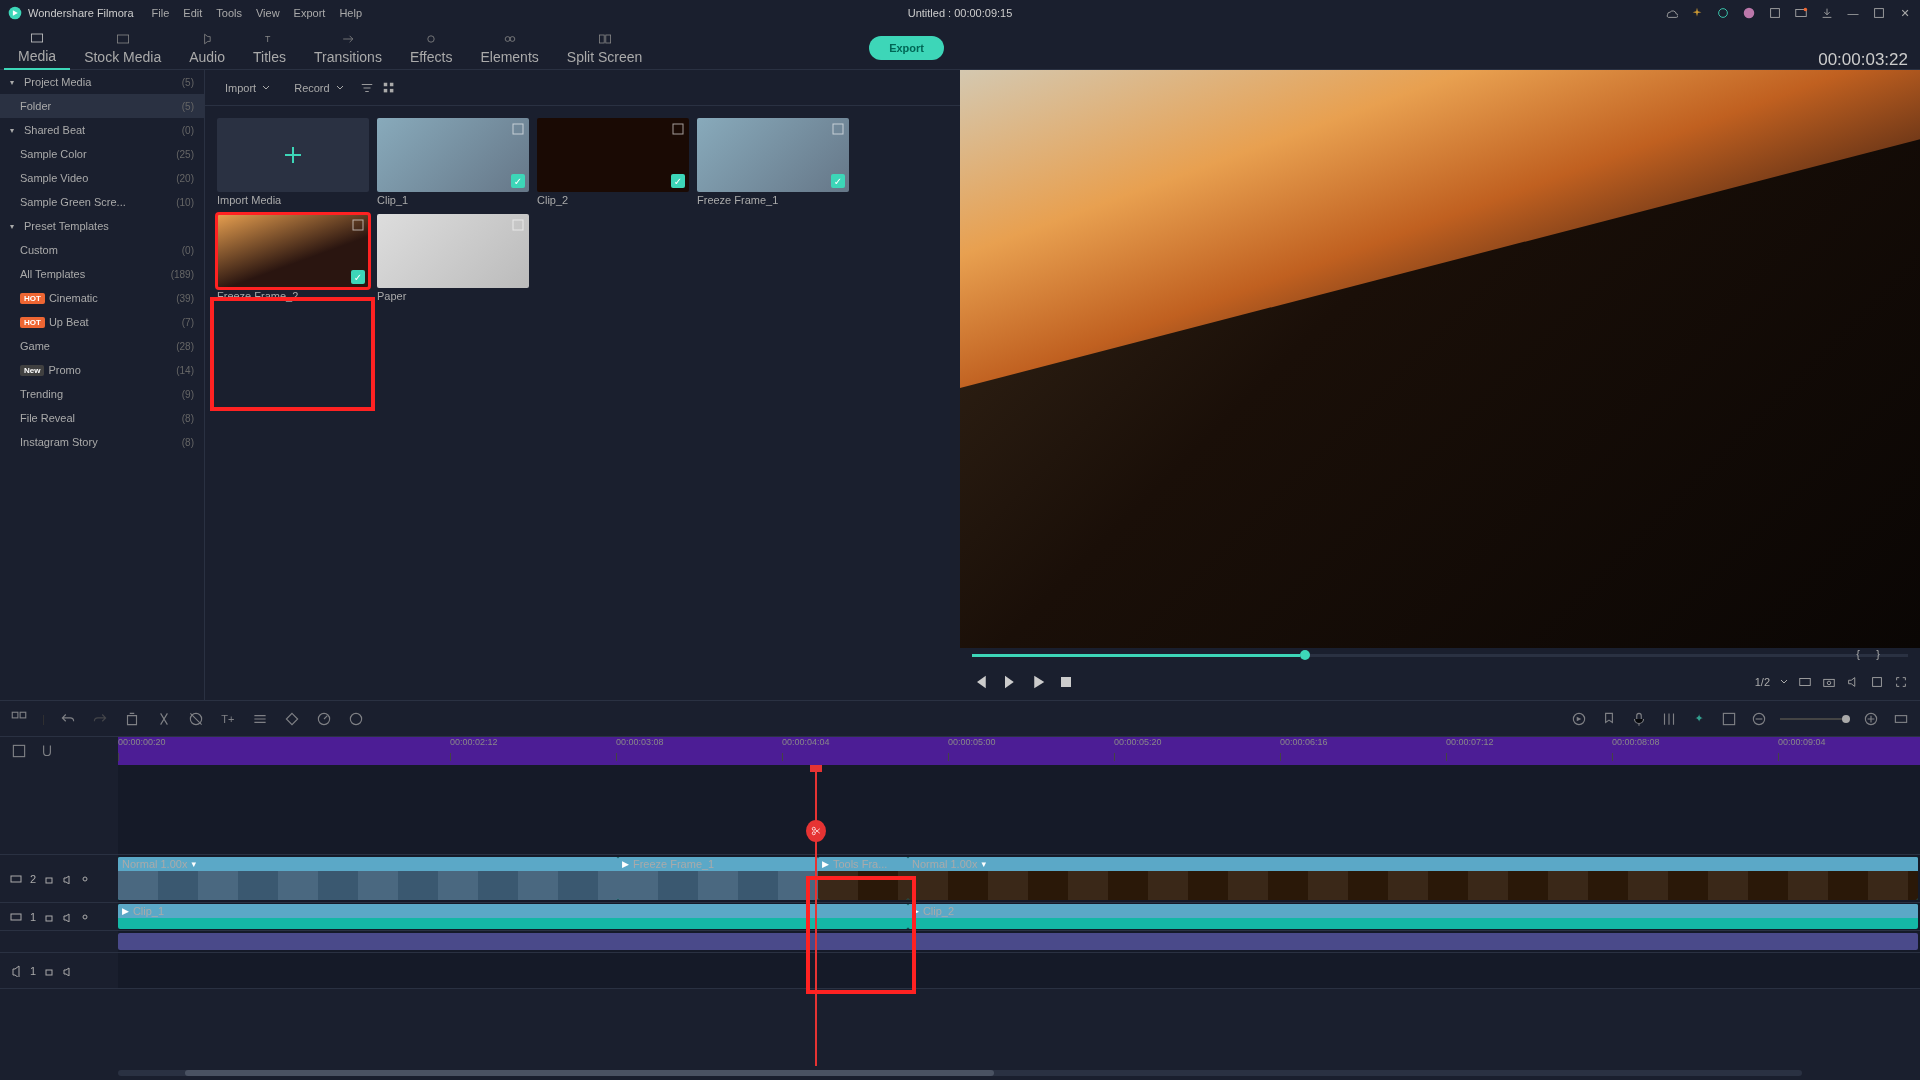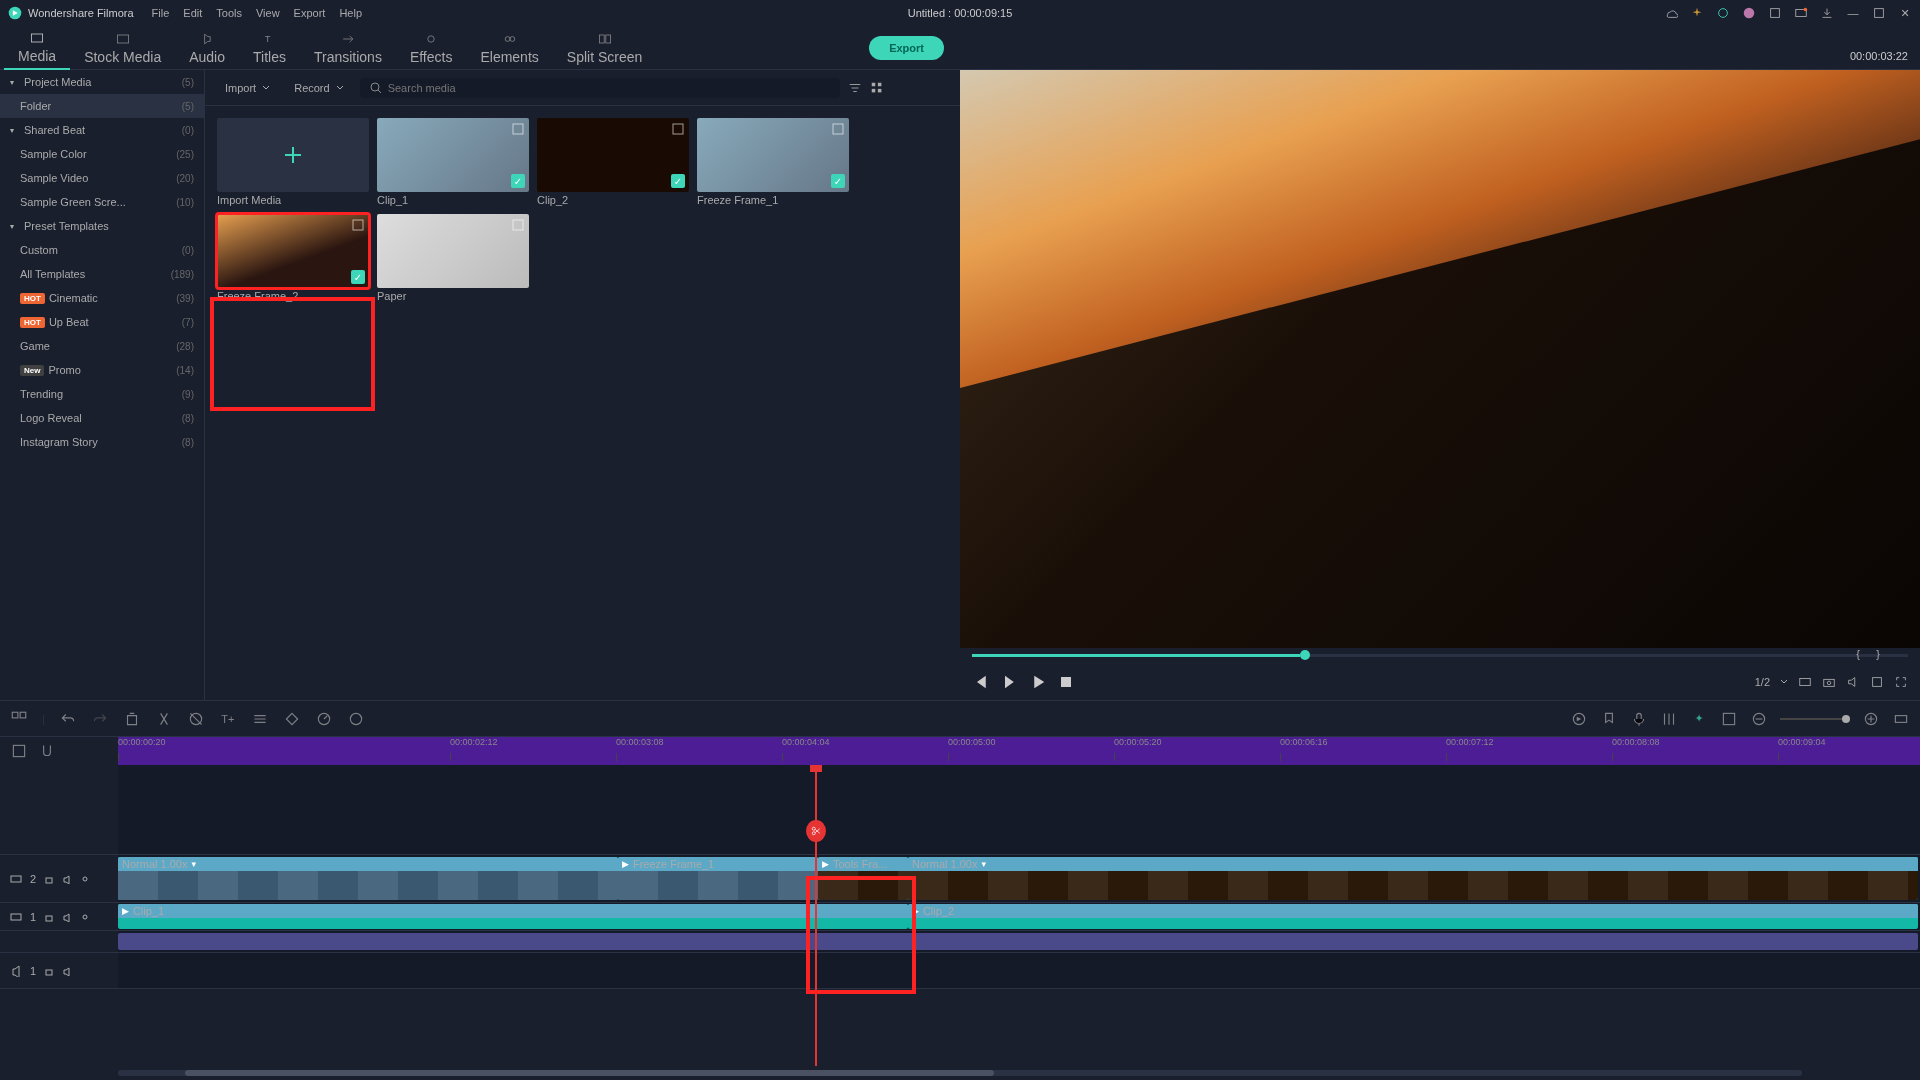--- a/index.html
+++ b/index.html
@@ -44,21 +44,21 @@
 .preview{width:960px;background:#000;display:flex;flex-direction:column;position:relative}
 .preview-video{flex:1;background:linear-gradient(135deg,#3a2a1a 0%,#1a0f08 40%,#0a0604 100%);position:relative;overflow:hidden}
 .preview-sky{position:absolute;inset:0;background:linear-gradient(160deg,#d4c8b0 0%,#e8a050 20%,#c06020 35%,#2a1510 55%,#0a0604 100%);clip-path:polygon(0 0,100% 0,100% 12%,0 55%)}
 .preview-controls{height:36px;display:flex;align-items:center;padding:0 12px;gap:8px;background:#1a1f2e}
 .preview-scrubber{height:16px;position:relative;background:#1a1f2e;padding:0 12px}
 .scrub-track{height:3px;background:#2a3142;position:relative;top:6px}
 .scrub-fill{height:3px;background:#3dd6b8;width:35%}
 .scrub-handle{width:10px;height:10px;background:#3dd6b8;border-radius:50%;position:absolute;top:-4px;left:35%}
 .pctrl{width:20px;height:20px;display:flex;align-items:center;justify-content:center;cursor:pointer}
 .preview-right{margin-left:auto;display:flex;gap:10px;align-items:center}
-.time-display{font-size:11px;color:#ccc}
+.time-display{font-size:17px;color:#ccc}
 .bottom{height:380px;display:flex;flex-direction:column;border-top:1px solid #2a3142}
 .tool-row{height:36px;display:flex;align-items:center;padding:0 10px;gap:14px;border-bottom:1px solid #2a3142}
 .tool-ico{width:18px;height:18px;display:flex;align-items:center;justify-content:center;cursor:pointer;opacity:.7}
 .tool-right{margin-left:auto;display:flex;gap:12px;align-items:center}
 .zoom-slider{width:70px;height:2px;background:#444;position:relative}
 .zoom-handle{width:8px;height:8px;background:#aaa;border-radius:50%;position:absolute;top:-3px;right:0}
 .ruler{height:28px;display:flex;position:relative;padding-left:118px}
 .ruler-ticks{flex:1;position:relative;background:#4c1d95}
 .tick{position:absolute;top:0;font-size:9px;color:#888}
 .tick::after{content:"";position:absolute;left:0;top:16px;width:1px;height:8px;background:#444}
@@ -293,21 +293,21 @@
         <span class="count">(14)</span>
       </div>
       <div class="side-item">
         <span class="name">
           <span>Trending</span>
         </span>
         <span class="count">(9)</span>
       </div>
       <div class="side-item">
         <span class="name">
-          <span>Logo Reveal</span>
+          <span>File Reveal</span>
         </span>
         <span class="count">(8)</span>
       </div>
       <div class="side-item">
         <span class="name">
           <span>Instagram Story</span>
         </span>
         <span class="count">(8)</span>
       </div>
     </div>
@@ -319,27 +319,20 @@
           <svg width="8" height="8">
             <path d="M1 2l3 3 3-3" fill="none" stroke="#aaa"></path>
           </svg>
         </div>
       <div class="dropdown">
           <span>Record</span>
           <svg width="8" height="8">
             <path d="M1 2l3 3 3-3" fill="none" stroke="#aaa"></path>
           </svg>
         </div>
-      <div class="search-box">
-        <svg width="12" height="12">
-            <circle cx="5" cy="5" r="4" fill="none" stroke="#888"></circle>
-            <path d="M8 8l3 3" stroke="#888"></path>
-          </svg>
-        <input placeholder="Search media" style="">
-      </div>
       <span class="ico">
           <svg viewBox="0 0 16 16">
             <path d="M2 4h12M4 8h8M6 12h4" stroke="#aaa"></path>
           </svg>
         </span>
       <span class="ico">
           <svg viewBox="0 0 16 16">
             <rect x="2" y="2" width="4" height="4" fill="#aaa"></rect>
             <rect x="9" y="2" width="4" height="4" fill="#aaa"></rect>
             <rect x="2" y="9" width="4" height="4" fill="#aaa"></rect>

